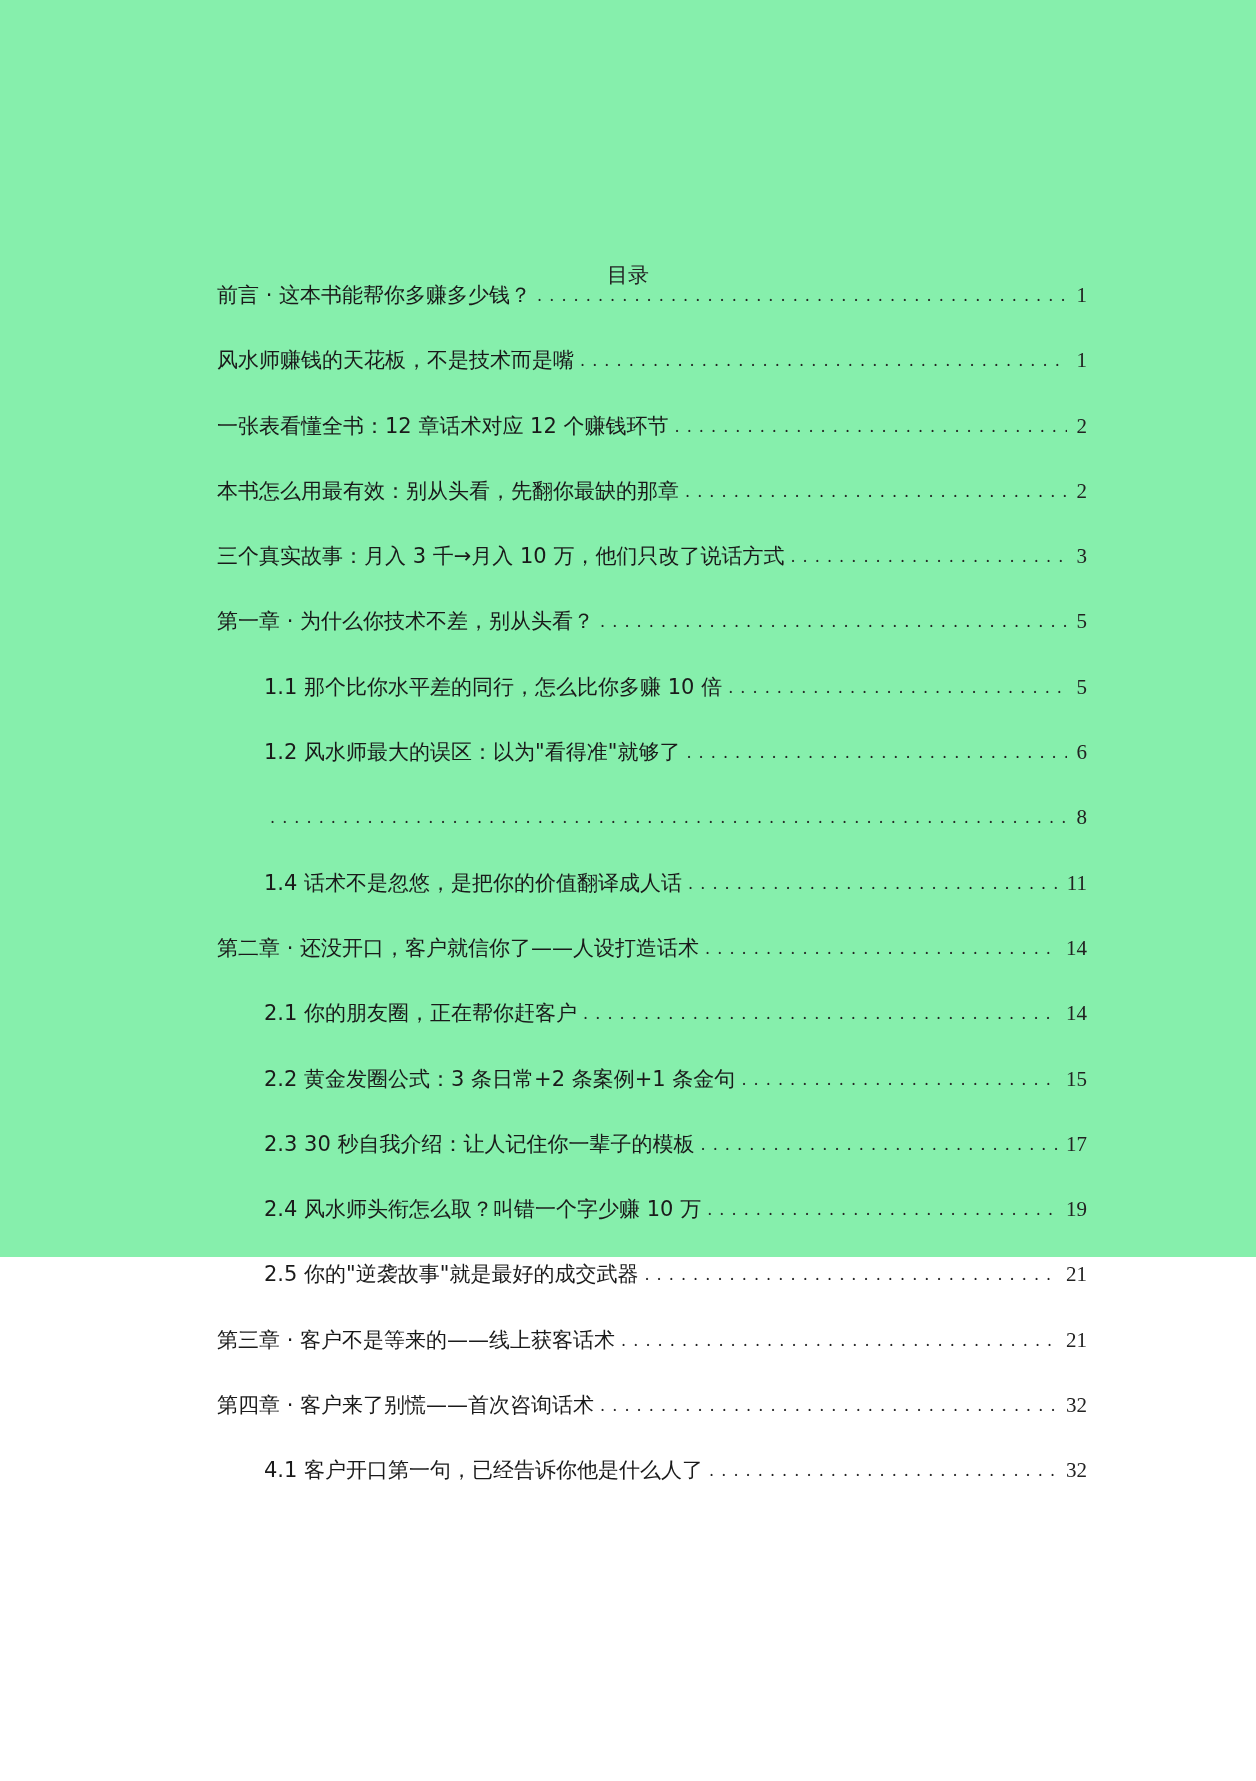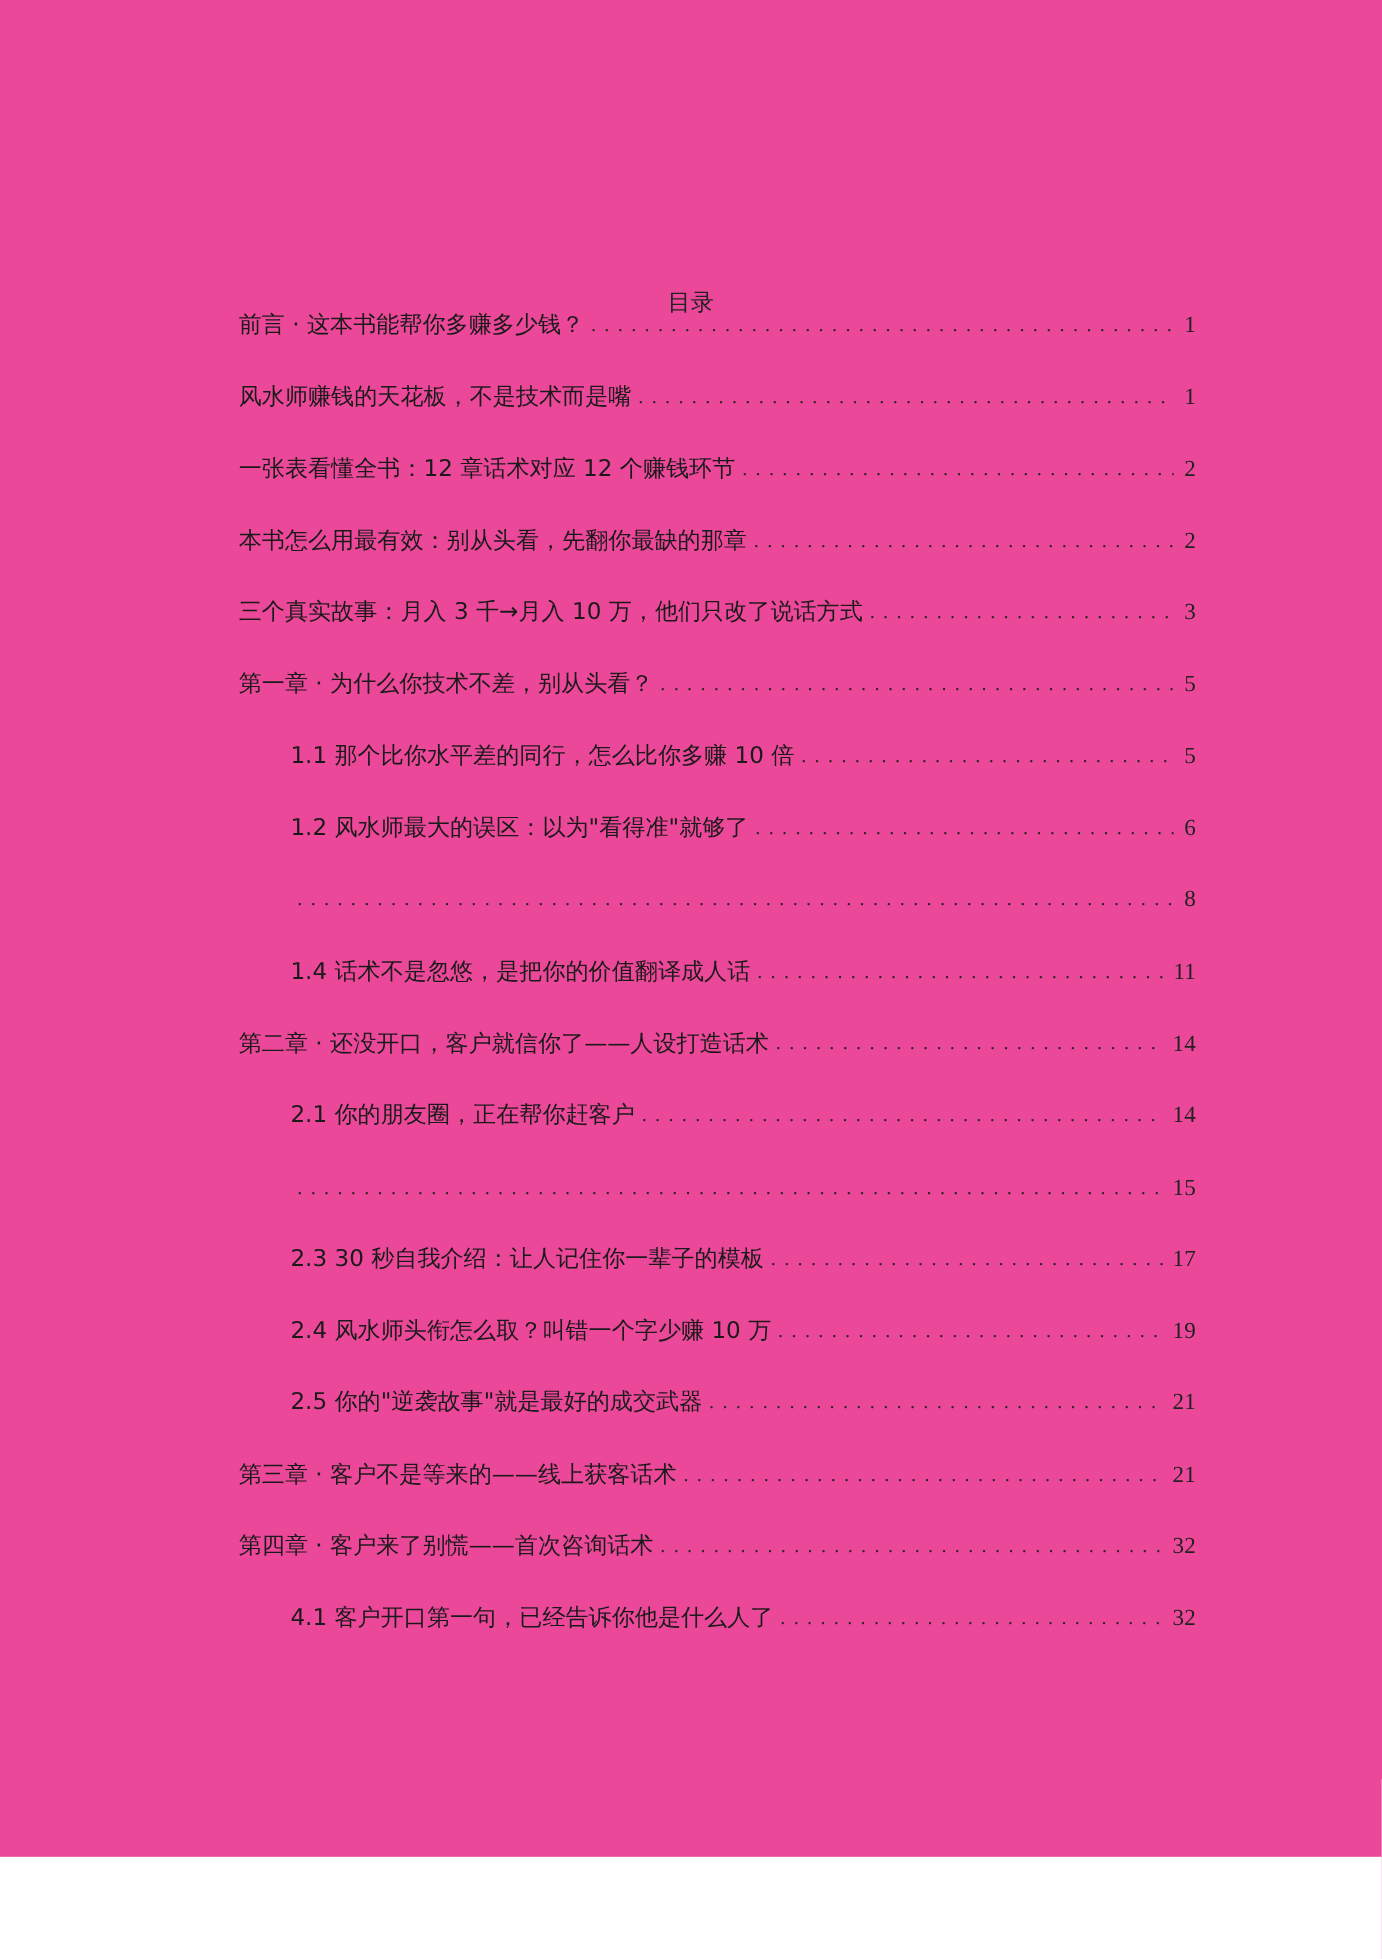--- a/index.html
+++ b/index.html
@@ -13,22 +13,22 @@
       position: relative;
       overflow: hidden;
       color: #1a1a1a;
       font-family: "DejaVu Sans", "Liberation Sans", sans-serif;
     }
     .page {
       position: absolute;
       left: 0;
       top: 0;
       width: 1256px;
-      height: 1688px;
-      background: #ec4899;
+      height: 1257px;
+      background: #86efac;
     }
     .toc-title {
       position: absolute;
       top: 262px;
       left: 0;
       width: 1256px;
       text-align: center;
       font-family: "DejaVu Serif", "Liberation Serif", serif;
       font-size: 21px;
       line-height: 26px;
@@ -145,20 +145,21 @@
       <span class="label">第二章 · 还没开口，客户就信你了——人设打造话术</span>
       <span class="leader"></span>
       <span class="page-num">14</span>
     </li>
     <li class="toc-entry level-2">
       <span class="label">2.1 你的朋友圈，正在帮你赶客户</span>
       <span class="leader"></span>
       <span class="page-num">14</span>
     </li>
     <li class="toc-entry level-2">
+      <span class="label">2.2 黄金发圈公式：3 条日常+2 条案例+1 条金句</span>
       <span class="leader"></span>
       <span class="page-num">15</span>
     </li>
     <li class="toc-entry level-2">
       <span class="label">2.3 30 秒自我介绍：让人记住你一辈子的模板</span>
       <span class="leader"></span>
       <span class="page-num">17</span>
     </li>
     <li class="toc-entry level-2">
       <span class="label">2.4 风水师头衔怎么取？叫错一个字少赚 10 万</span>

